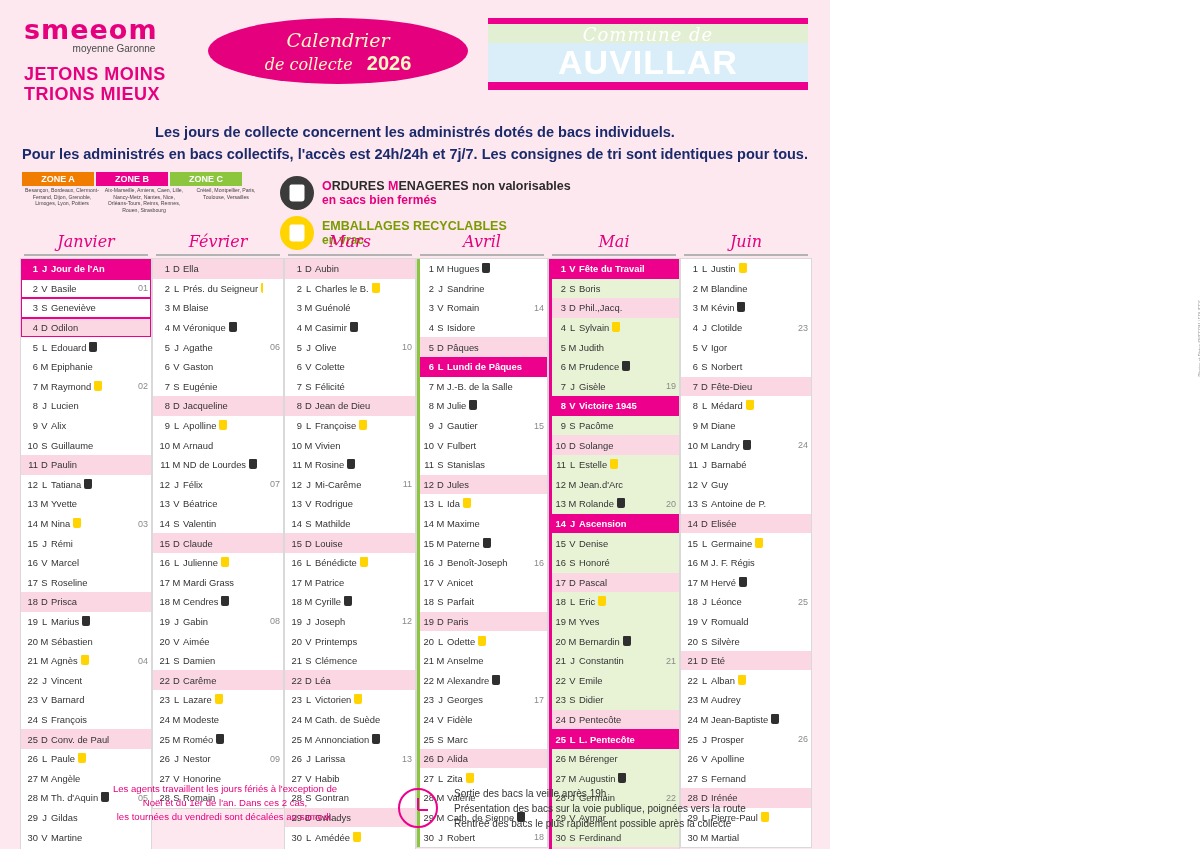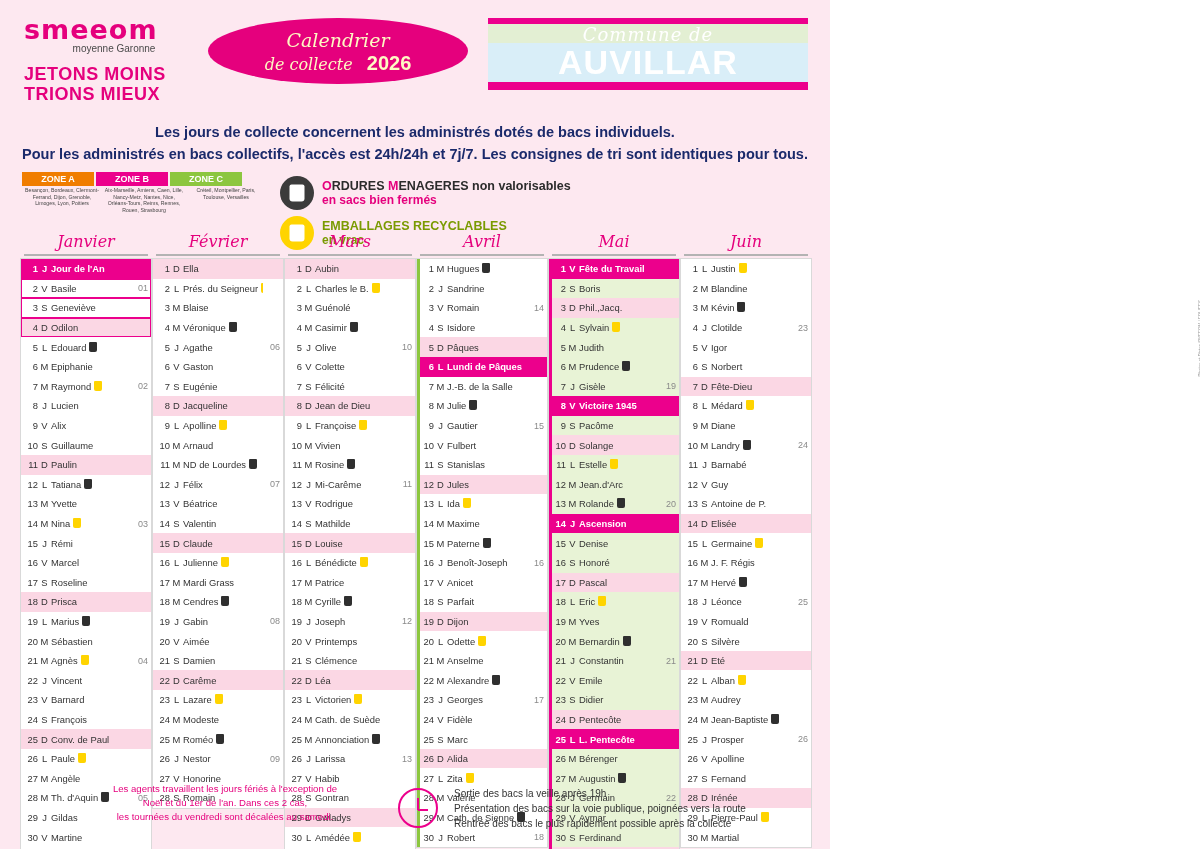--- a/index.html
+++ b/index.html
@@ -848,21 +848,21 @@
                 <span class="lmark green"></span>
                 <span class="num">18</span>
                 <span class="dow">S</span>
                 <span class="nm">Parfait</span>
                 <span class="wk"></span>
               </div>
               <div class="day sun">
                 <span class="lmark green"></span>
                 <span class="num">19</span>
                 <span class="dow">D</span>
-                <span class="nm">Dijon</span>
+                <span class="nm">Paris</span>
                 <span class="wk"></span>
               </div>
               <div class="day">
                 <span class="lmark green"></span>
                 <span class="num">20</span>
                 <span class="dow">L</span>
                 <span class="nm">Odette<span class="ic yellow"></span></span>
                 <span class="wk"></span>
               </div>
               <div class="day">

